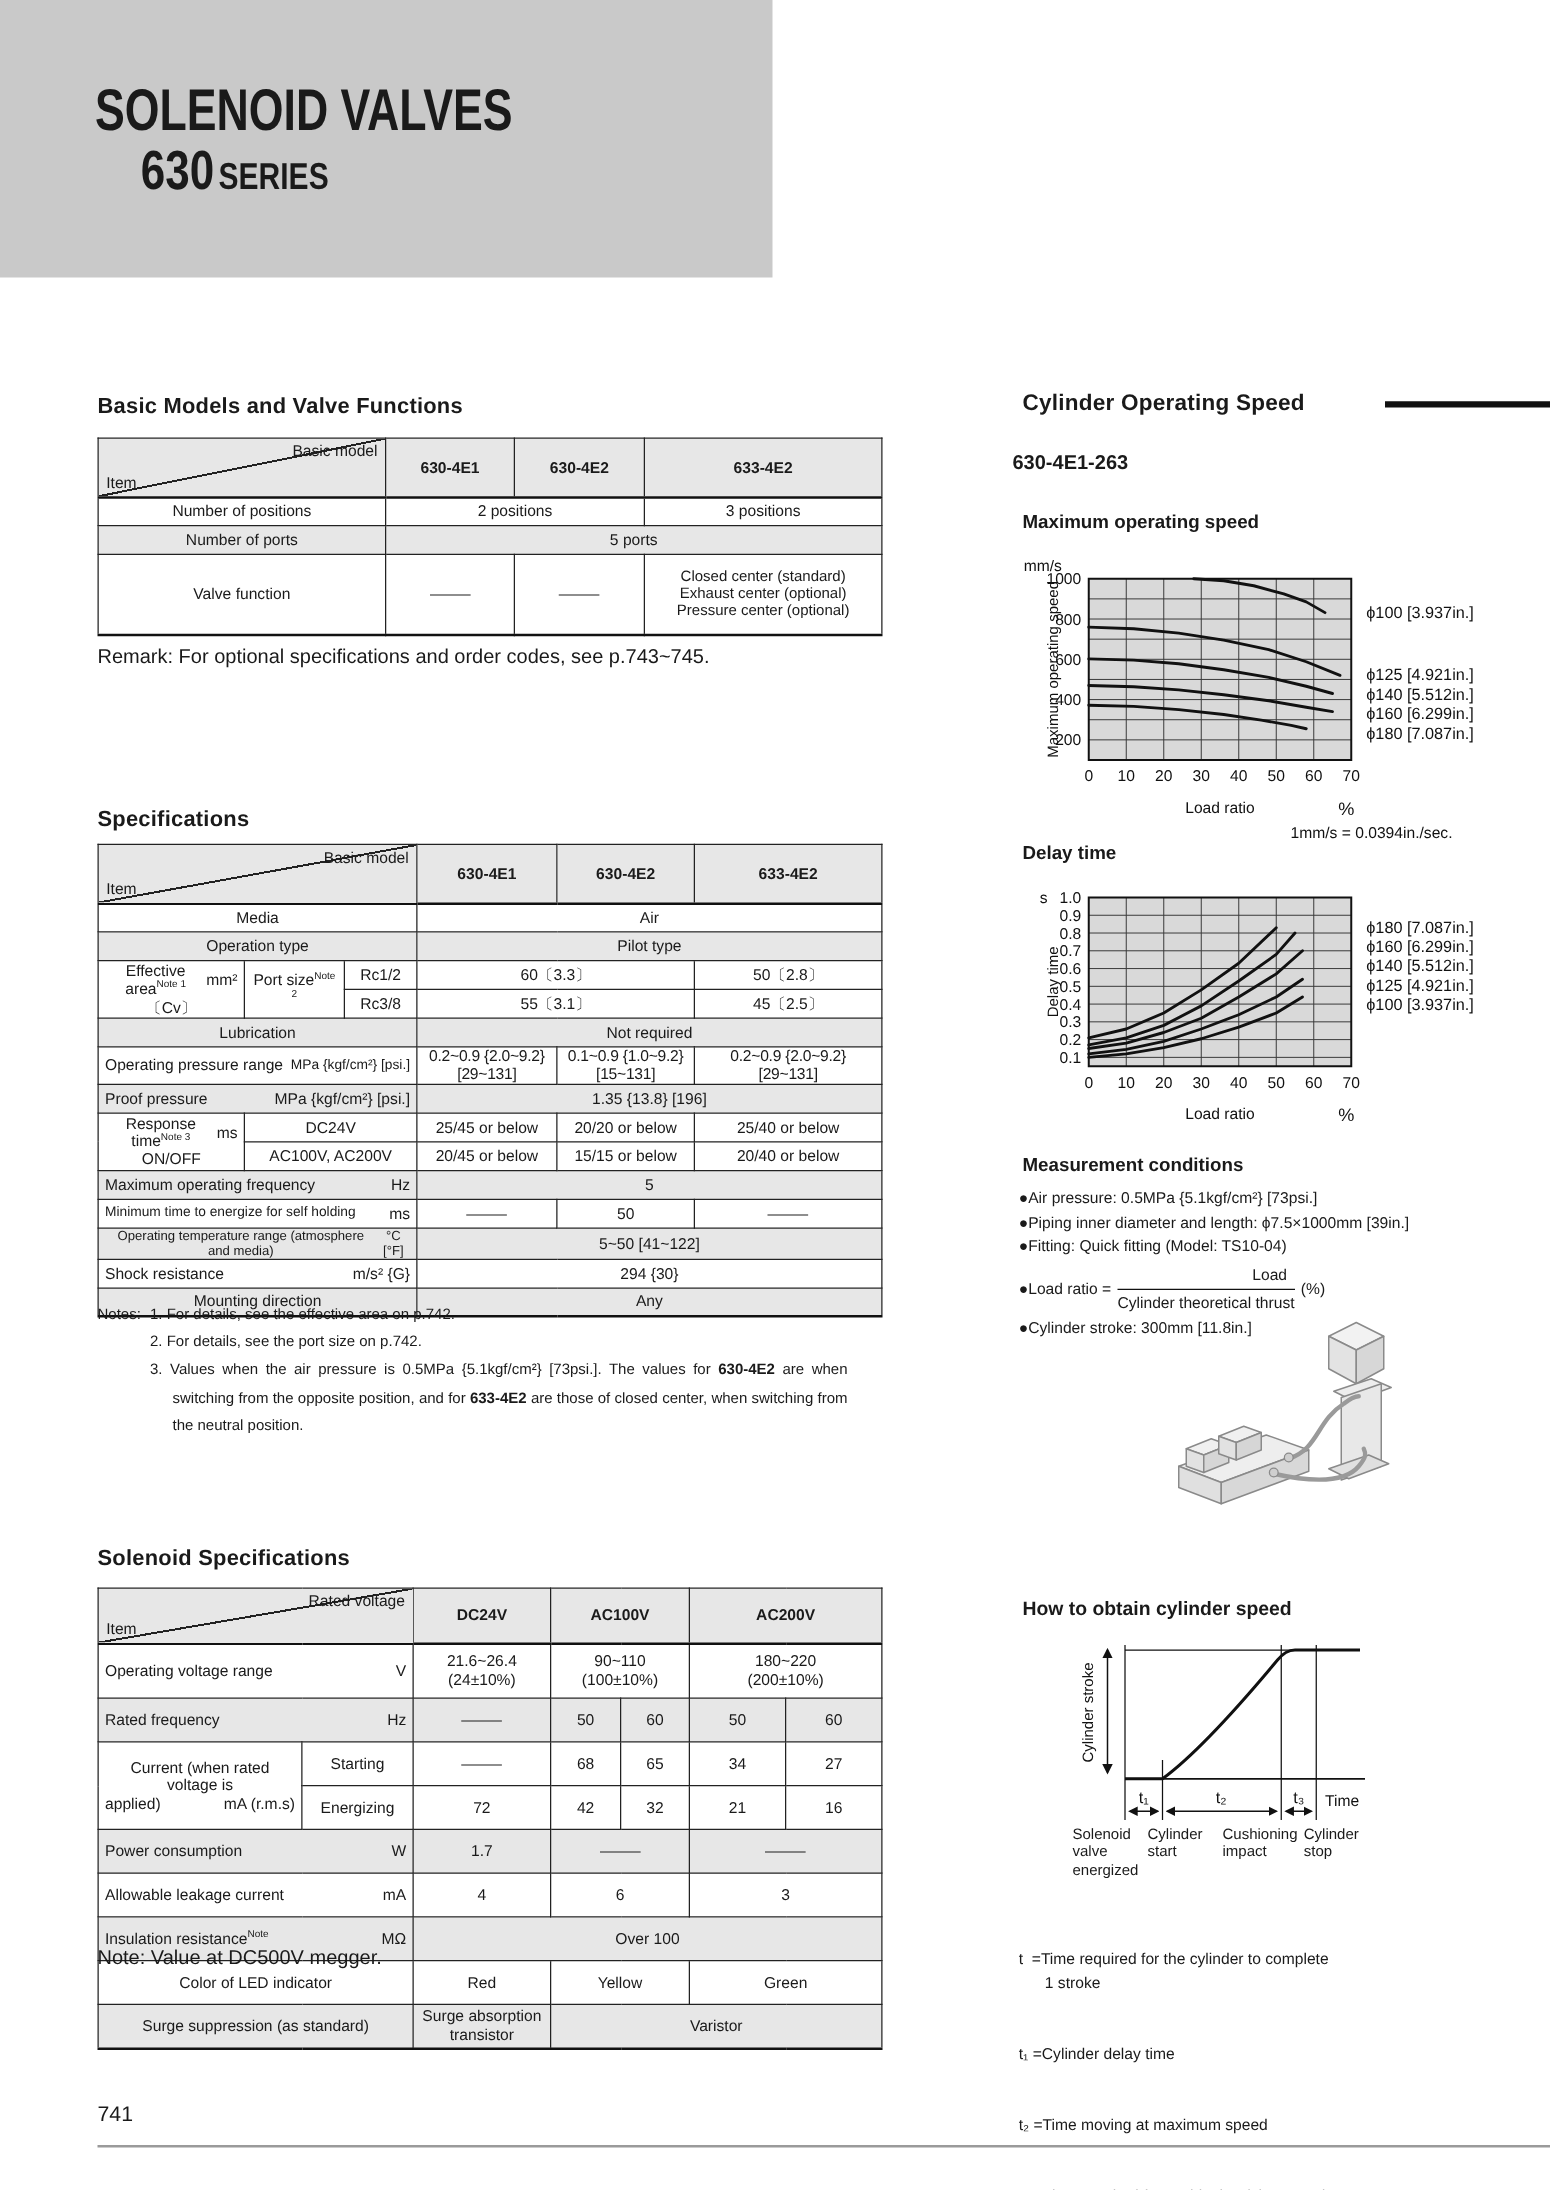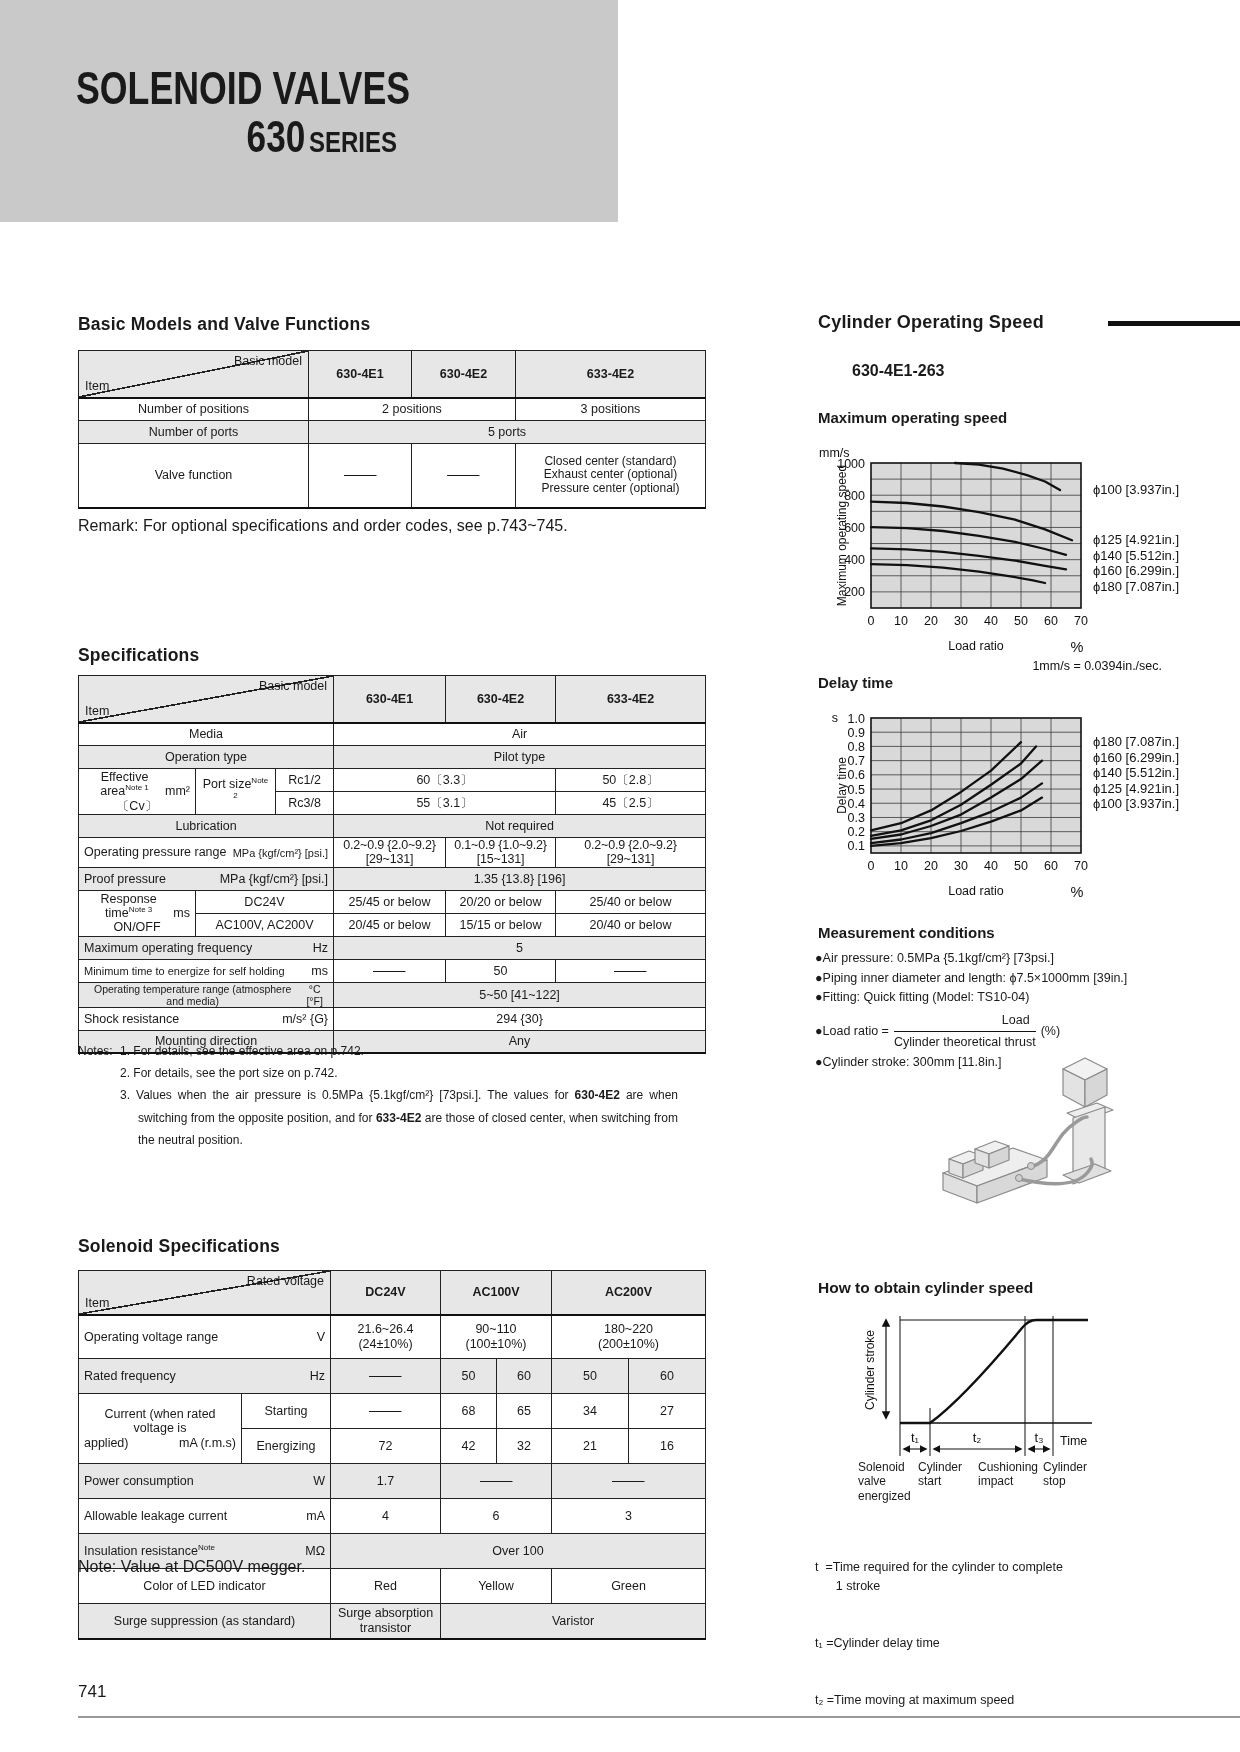--- a/index.html
+++ b/index.html
@@ -3,39 +3,39 @@
 <meta charset="utf-8">
 <style>
   *{margin:0;padding:0;box-sizing:border-box}
   html,body{background:#fff}
   body{width:1240px;height:1752px;position:relative;font-family:"Liberation Sans","DejaVu Sans",sans-serif;color:#1a1a1a;overflow:hidden}
   .abs{position:absolute}
   .h1{font-size:17.5px;font-weight:700;letter-spacing:.2px}
   .h2{font-size:15px;font-weight:700}
   .headerbox{left:0;top:0;width:618px;height:222px;background:#c9c9c9}
   .brand1{left:76px;top:60px;font-size:47px;font-weight:700;white-space:nowrap;transform:scaleX(.76);transform-origin:0 0;letter-spacing:0}
-  .brand2{left:75px;top:112px;width:322px;text-align:right}
+  .brand2{left:75px;top:112px;width:322px;}
   .brand2 .inner{display:inline-block;transform:scaleX(.8);transform-origin:100% 0;white-space:nowrap;font-weight:700}
   .n630{font-size:44px}
   .nser{font-size:30px}
   table{border-collapse:collapse;table-layout:fixed;position:absolute}
   .spec{border-top:1px solid #1d4ed8;border-bottom:2.2px solid #111}
   .spec td{border:1px solid #222;height:23px;font-size:12.5px;text-align:center;padding:0 5px;line-height:1.15;overflow:hidden}
   .t3 td{height:35px}
   tr.hd td{border-bottom:2.6px solid #111;height:47px}
   .t3 tr.hd td{height:44px}
   .l{text-align:left}
   .g{background:#e7e7e7}
   .b{font-weight:700;font-size:13px}
   .sm{font-size:11px}
   .s10{font-size:10.5px}
   .xs{font-size:8.8px;letter-spacing:-.2px;padding:0 1px}
   .xs2{font-size:9.3px;padding:0 1px}
   .pre{white-space:pre-line}
-  .ju{display:flex;justify-content:space-between;align-items:flex-end;width:100%}
+  .ju{display:flex;justify-content:space-between;align-items:center;width:100%}
   sup{font-size:8px;vertical-align:super;line-height:0}
   .dash{display:inline-block;transform:scaleX(2.6);transform-origin:center}
   .corner{padding:0;position:relative}
   .diag{position:absolute;inset:0;background:linear-gradient(to bottom right,transparent calc(50% - .8px),#222 calc(50% - .8px),#222 calc(50% + .8px),transparent calc(50% + .8px))}
   .ctr{position:absolute;top:3px;right:6px;font-size:12.5px}
   .cbl{position:absolute;bottom:3px;left:6px;font-size:12.5px}
   .note{font-size:16px;line-height:1.8}
   .notes-block{font-size:12px;line-height:1.85;width:600px}
   .notes-label{position:absolute;left:0;top:0}
   .notes-items{padding-left:42px}
@@ -368,21 +368,21 @@
   </table>
 
 <div class="abs note" style="left:78px;top:1553px">Note: Value at DC500V megger.</div>
 
 <div class="abs pagenum" style="left:78px;top:1682px">741</div>
 <div class="abs botline" style="left:78px;top:1716px;width:1162px;height:2px"></div>
 
 <div class="abs h1" style="left:818px;top:312px;font-size:18px">Cylinder Operating Speed</div>
 <div class="abs rule" style="left:1108px;top:321px;width:132px;height:5px"></div>
 
-<div class="abs" style="left:852px;top:362px;font-size:16px;font-weight:700">630-4E1-263</div>
+<div class="abs" style="left:810px;top:362px;font-size:16px;font-weight:700">630-4E1-263</div>
 
 <div class="abs h2" style="left:818px;top:409px">Maximum operating speed</div>
 <svg id="chart1" class="abs" style="left:800px;top:448px" width="440" height="232">
     <rect x="71" y="15" width="210" height="145" fill="#d9d9d9"></rect>
     <line x1="71" y1="143.88888888888889" x2="281" y2="143.88888888888889" stroke="#3a3a3a" stroke-width="0.8"></line>
     <line x1="71" y1="127.77777777777779" x2="281" y2="127.77777777777779" stroke="#3a3a3a" stroke-width="0.8"></line>
     <line x1="71" y1="111.66666666666666" x2="281" y2="111.66666666666666" stroke="#3a3a3a" stroke-width="0.8"></line>
     <line x1="71" y1="95.55555555555556" x2="281" y2="95.55555555555556" stroke="#3a3a3a" stroke-width="0.8"></line>
     <line x1="71" y1="79.44444444444444" x2="281" y2="79.44444444444444" stroke="#3a3a3a" stroke-width="0.8"></line>
     <line x1="71" y1="63.33333333333333" x2="281" y2="63.33333333333333" stroke="#3a3a3a" stroke-width="0.8"></line>

